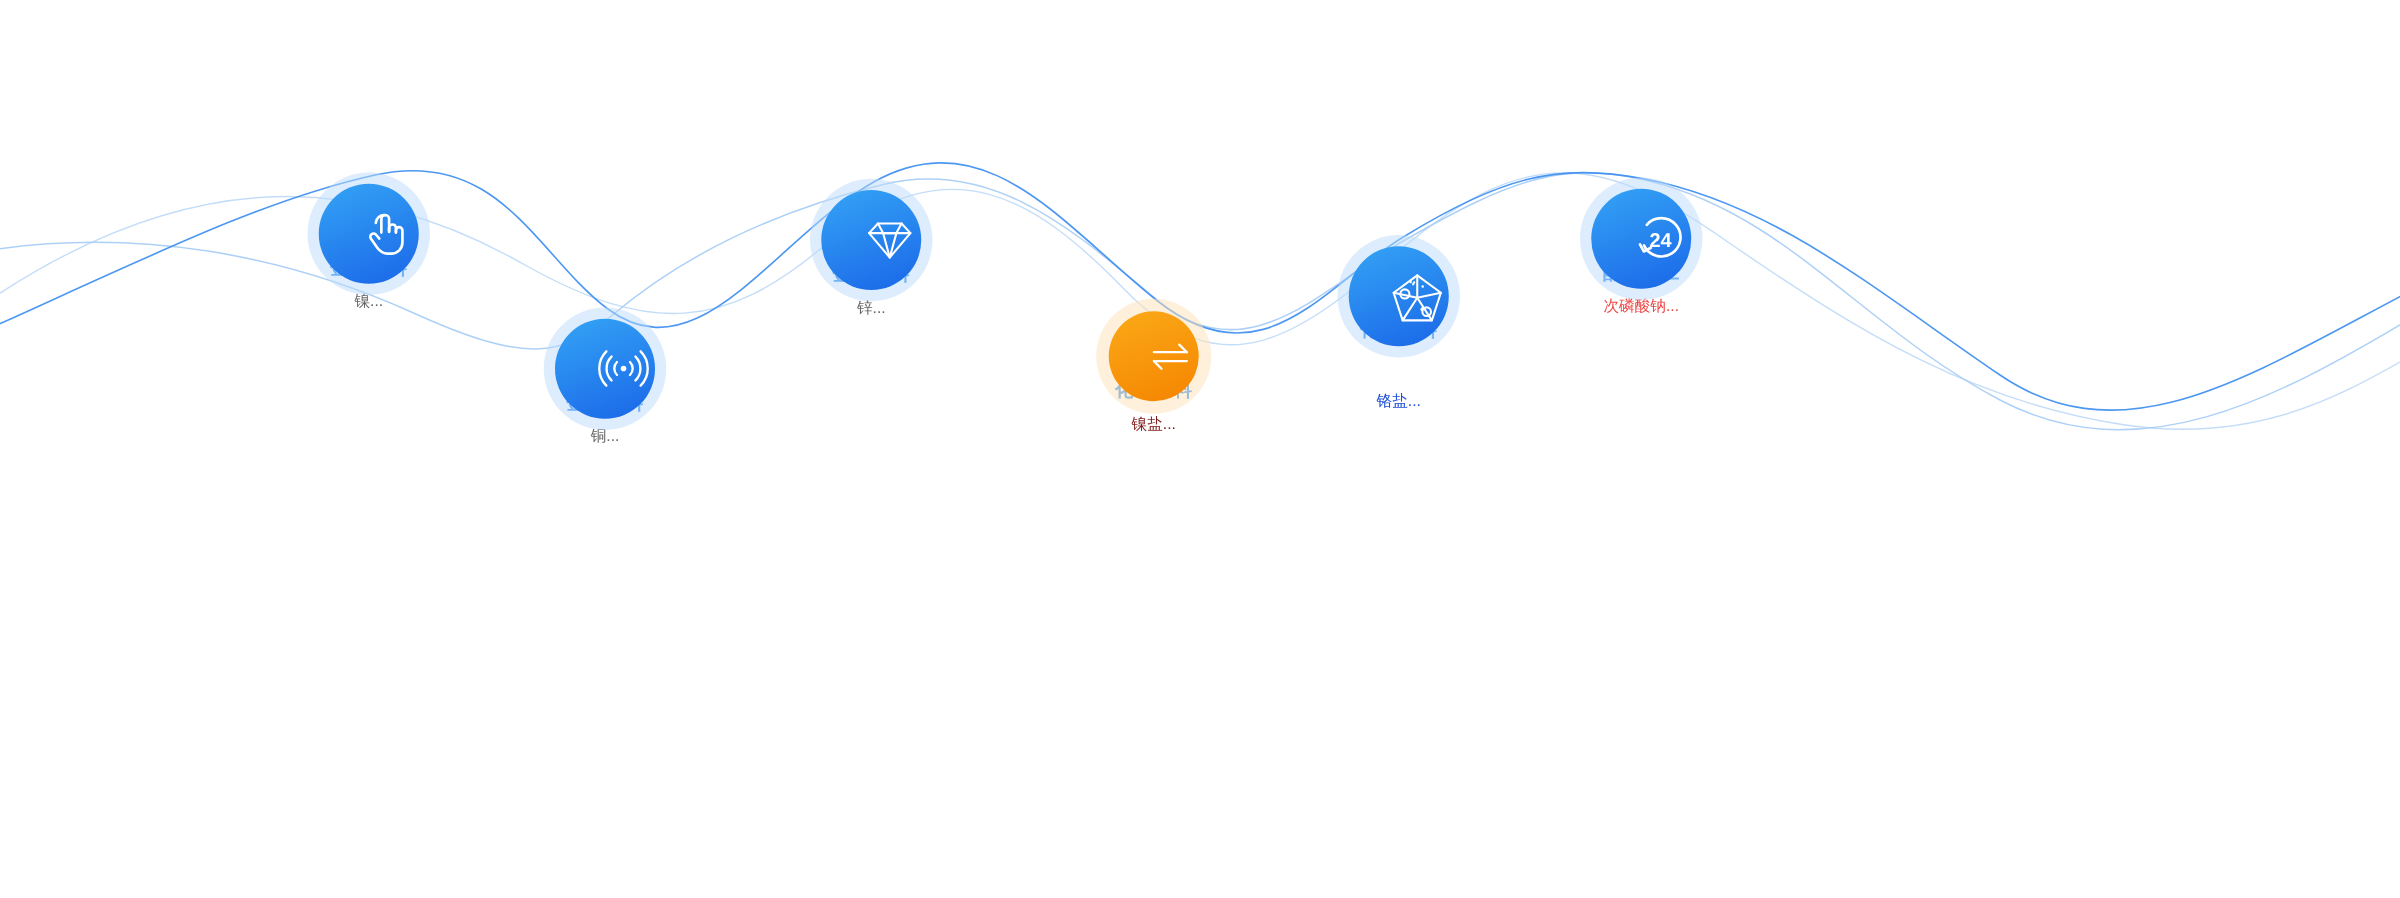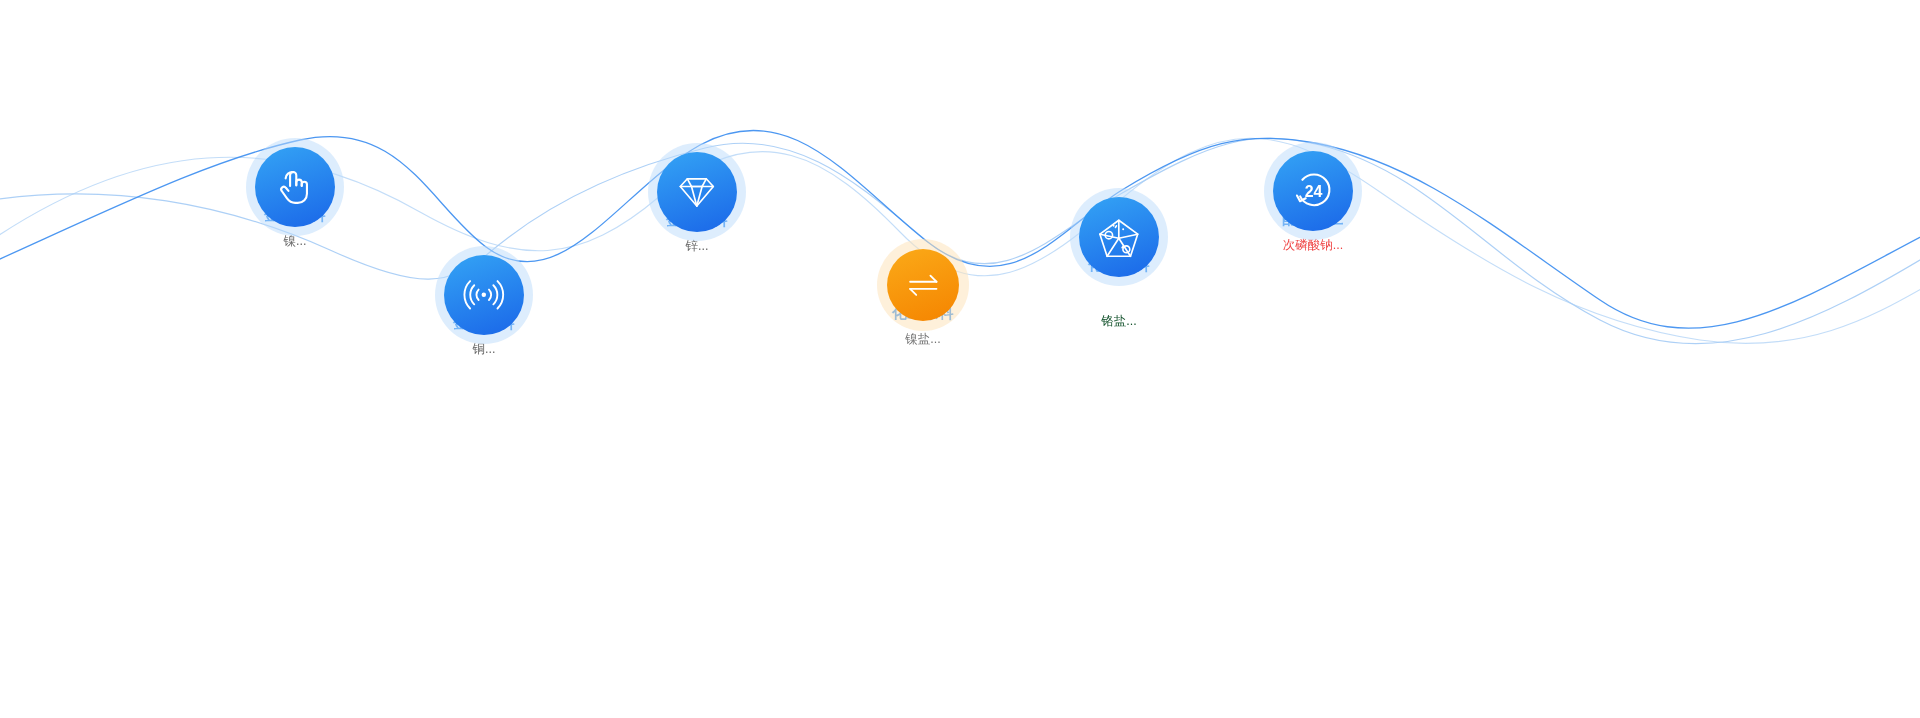--- a/index.html
+++ b/index.html
@@ -40,21 +40,21 @@
     position: absolute;
     left: 50%;
     border-radius: 50%;
   }
   .disc {
     position: absolute;
     left: 50%;
     border-radius: 50%;
     display: flex;
     align-items: center;
-    justify-content: center;
+    justify-content: flex-end;
   }
   .disc svg { display: block; overflow: visible; }
   .node-title {
     font-size: 15px;
     font-weight: bold;
     color: #2d8cf0;
     letter-spacing: 0.5px;
     line-height: 1.3;
     white-space: nowrap;
   }
@@ -143,21 +143,21 @@
           <svg width="44.64" height="44.64" viewBox="0 0 44 44" fill="none" stroke="#ffffff" stroke-width="1.8" stroke-linecap="round" stroke-linejoin="round">
             <path d="M9 18.5 H35"></path>
             <path d="M29 12.5 L35 18.5"></path>
             <path d="M35 25.5 H9"></path>
             <path d="M15 31.5 L9 25.5"></path>
           </svg>
         </span>
       </div>
     </div>
     <div class="node-title" style="color: rgb(45, 140, 240);">化工原料</div>
-    <div class="node-sub" style="color: #737373;">镍盐...</div>
+    <div class="node-sub" style="color: #7f1d1d;">镍盐...</div>
   </div>
 
   <div class="node" id="n4" style="left: 1119px; top: 255px;">
     <div class="node-disc-wrap">
       <div class="halo" style="width: 98px; height: 98px; margin-left: -49px; top: -67px; background: rgb(188, 220, 251); opacity: 0.5;"></div>
       <div class="disc" style="width: 80px; height: 80px; margin-left: -40px; top: -58px; background: linear-gradient(160deg, rgb(52, 164, 245) 0%, rgb(26, 102, 232) 100%);">
         <span>
           <svg width="49.6" height="49.6" viewBox="0 0 42 42" fill="none" stroke="#ffffff" stroke-width="1.4" stroke-linejoin="round" stroke-linecap="round">
             <path d="M21 7 L37 18.8 L30.9 37.5 L11.1 37.5 L5 18.8 Z"></path>
             <path d="M21 7 L21 22.2"></path>
@@ -169,21 +169,21 @@
             <circle cx="27.4" cy="31.6" r="2.9"></circle>
             <path d="M18.2 13.1 l1.1 -2.0" stroke-dasharray="1.6 1.9"></path>
             <path d="M23.8 30.2 l1.3 -1.9" stroke-dasharray="1.6 1.9"></path>
             <circle cx="24.7" cy="14.6" r="0.85" fill="#ffffff" stroke="none"></circle>
             <circle cx="16.6" cy="11.6" r="0.8" fill="#ffffff" stroke="none"></circle>
           </svg>
         </span>
       </div>
     </div>
     <div class="node-title" style="color: rgb(45, 140, 240);">化学原料</div>
-    <div class="node-sub" style="color: #14532d; margin-top: 38px;">铬盐...</div>
+    <div class="node-sub" style="color: #1d4ed8; margin-top: 38px;">铬盐...</div>
   </div>
 
   <div class="node" id="n5" style="left: 1313px; top: 209px;">
     <div class="node-disc-wrap">
       <div class="halo" style="width: 98px; height: 98px; margin-left: -49px; top: -67px; background: rgb(188, 220, 251); opacity: 0.5;"></div>
       <div class="disc" style="width: 80px; height: 80px; margin-left: -40px; top: -58px; background: linear-gradient(160deg, rgb(52, 164, 245) 0%, rgb(26, 102, 232) 100%);">
         <span>
           <svg width="49.6" height="49.6" viewBox="0 0 42 42" fill="none" stroke="#ffffff" stroke-width="1.8" stroke-linecap="round" stroke-linejoin="round">
             <path d="M12.2 11.7 A13 13 0 1 1 10.3 25.7"></path>
             <path d="M7.6 25.0 L10.2 29.8 L15.0 27.3"></path>

